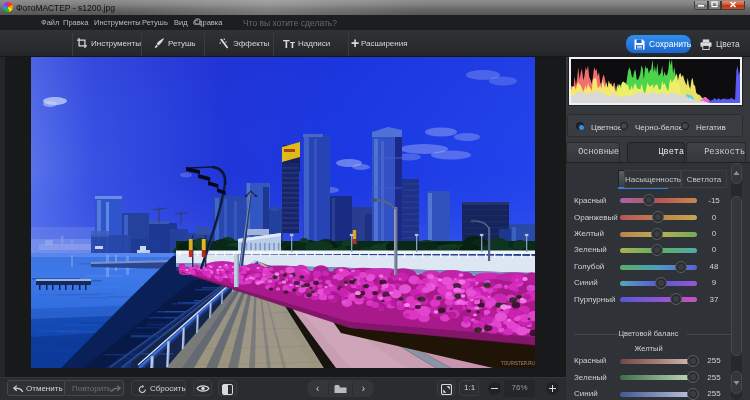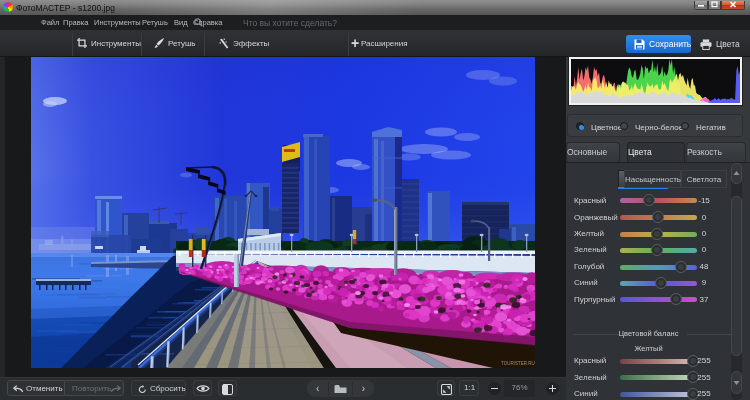--- a/index.html
+++ b/index.html
@@ -15,48 +15,48 @@
 #btnclose{left:721px;width:24px;background:linear-gradient(180deg,#e8896a,#d45c35 45%,#b93317 50%,#c64c22);border-radius:0 0 2px 0;}
 
 #menubar{left:0;top:15px;width:750px;height:15px;background:#1d1e20;color:#b9babc;font-size:7.5px;}
 #menubar span{position:absolute;top:3px;margin-left:36px;}
 
 #toolbar{left:0;top:30px;width:750px;height:27px;background:linear-gradient(180deg,#303336 0%,#27292c 80%,#232528 100%);border-bottom:1px solid #151618;}
 .tab{position:absolute;top:3px;height:23px;color:#d4d6d8;font-size:8px;border-left:1px solid #3a3d40;}
 .tab .lbl{position:absolute;top:6px;}
 .tab.active{background:linear-gradient(180deg,#50555c 0%,#34383d 55%,#282c30 100%);border-left:1px solid #1a1c1e;border-radius:3px 3px 0 0;}
 .tab.active:after{content:"";position:absolute;left:0;bottom:0;width:100%;height:2px;background:#2c7ee0;}
-#savebtn{left:626px;top:35px;width:65px;height:18px;background:linear-gradient(180deg,#2f8fec,#1a66cf);border-radius:3px;color:#fff;font-size:8.5px;}
+#savebtn{left:626px;top:35px;width:65px;height:18px;background:linear-gradient(180deg,#2f8fec,#1a66cf);border-radius:8px;color:#fff;font-size:8.5px;}
 #printbtn{left:697px;top:35px;width:48px;height:18px;color:#d8dadc;font-size:8.5px;}
 
 #canvas{left:0;top:57px;width:566px;height:320px;background:#18191b;border-left:5px solid #232527;}
 #photo{left:26px;top:0px;width:504px;height:311px;}
 
 #bottombar{left:0;top:377px;width:566px;height:23px;background:#2a2d2f;border-top:1px solid #333639;color:#d2d4d6;font-size:8px;}
 .bbtn{position:absolute;top:2px;height:16px;background:#2f3235;border:1px solid #46494c;border-radius:3px;color:#d2d4d6;font-size:8px;text-align:center;}
 .bbtn.noborder{border-color:#3a3d40;background:#2c2f32;}
 
 #panel{left:566px;top:57px;width:184px;height:343px;background:#36393c;font-size:8px;color:#cfd1d3;}
 #histframe{left:3px;top:0px;width:173px;height:48px;background:#fff;border:2px solid #f2f2f2;box-shadow:0 0 0 1px #222;}
 #radiobox{left:1px;top:57px;width:176px;height:23px;background:#393d41;border-radius:3px;border:1px solid #2b2d30;}
 .radio{position:absolute;top:7px;width:8px;height:8px;border-radius:50%;background:#232528;border:1px solid #17181a;}
 .radio.sel:after{content:"";position:absolute;left:1.5px;top:1.5px;width:5px;height:5px;border-radius:50%;background:#2f8fec;}
 .radio.unsel{background:#44484c;}
 .radiolbl{position:absolute;top:7.5px;font-size:8px;color:#d4d6d8;}
-.ptab{position:absolute;top:85px;height:20px;background:linear-gradient(180deg,#3f4347,#33363a);border:1px solid #26282b;border-bottom:none;border-radius:4px 4px 0 0;color:#ccced0;font-size:8.5px;text-align:left;line-height:19px;}
+.ptab{position:absolute;top:85px;height:20px;background:linear-gradient(180deg,#3f4347,#33363a);border:1px solid #26282b;border-bottom:none;border-radius:4px 4px 0 0;color:#ccced0;font-size:8.5px;text-align:right;line-height:19px;font-family:Liberation Mono, monospace;}
 .ptab.active{background:#2f3236;border-color:#1f2124;height:22px;color:#e8eaec;}
 #tabcontent{left:0px;top:105px;width:184px;height:238px;background:#2f3236;border-top:1px solid #1f2124;}
 .stab{position:absolute;top:7px;height:18px;background:#303438;border:1px solid #3c4044;color:#c4c7ca;font-size:8px;text-align:center;line-height:17px;}
 .stab.active{background:linear-gradient(180deg,#5c6066,#3a3e43);border-color:#1e2022;color:#eceef0;}
 .stab.active:after{content:"";position:absolute;left:-1px;bottom:-2px;width:calc(100% + 2px);height:2px;background:#2c7ee0;}
 .srow{position:absolute;left:0;width:165px;height:16px;}
 .srow .lab{position:absolute;left:8px;top:2.5px;font-size:8px;color:#cfd1d3;}
 .srow .track{position:absolute;left:54px;top:5px;width:77px;height:5px;border-radius:2.5px;}
 .srow .thumb{position:absolute;top:1px;width:12px;height:12px;border-radius:50%;background:#3a3e42;border:1px solid #585c60;box-shadow:inset 0 0 0 2px #2a2d30;}
-.srow .val{position:absolute;left:124px;top:2.5px;width:28px;text-align:center;font-size:8px;color:#d2d4d6;}
+.srow .val{position:absolute;left:134px;top:2.5px;width:28px;text-align:center;font-size:8px;color:#d2d4d6;}
 
 #sbar-top,#sbar-thumb,#sbar-bot{left:165px;width:11px;background:#33363a;border:1px solid #45484c;border-radius:5px;}
 #scrolltrack{left:165px;top:107px;width:11px;height:236px;background:#26282b;border-radius:5px;}
 </style></head><body>
 <div id="page">
 
   <div id="titlebar" class="abs">
       <div class="shine abs"></div>
     </div>
   <div id="appicon" class="abs"></div>
@@ -106,20 +106,24 @@
       <div class="tab" style="left:204px;width:68px;">
         <span style="position:absolute;left:14px;top:5px;height:14px"><svg width="11" height="11" viewBox="0 0 13 13">
             <path d="M1.2 1.8 L3.4 1 L11 11.2 L9.4 12.4 Z" fill="#d8dade"></path>
             <g fill="#d8dade">
               <circle cx="6.2" cy="1.6" r="0.9"></circle>
               <circle cx="1.4" cy="5.8" r="0.9"></circle>
               <circle cx="8.3" cy="4.7" r="0.8"></circle>
             </g>
           </svg></span>
         <span class="lbl" style="left:28px">Эффекты</span>
+      </div>
+      <div class="tab" style="left:273px;width:74px;">
+        <span style="position:absolute;left:9px;top:5px;height:14px"><span style="font-size:11px;font-weight:bold;color:#d8dade">Tт</span></span>
+        <span class="lbl" style="left:24px">Надписи</span>
       </div>
       <div class="tab" style="left:348px;width:57px;">
         <span style="position:absolute;left:2px;top:5px;height:14px"><span style="font-size:14px;font-weight:bold;color:#d8dade;line-height:10px">+</span></span>
         <span class="lbl" style="left:12px">Расширения</span>
       </div>
     </div>
   <div id="savebtn" class="abs">
       <svg width="11" height="11" viewBox="0 0 11 11" style="position:absolute;left:8px;top:3.5px">
         <path d="M0.5 0.5 L8.5 0.5 L10.5 2.5 L10.5 10.5 L0.5 10.5 Z" fill="#fff"></path>
         <rect x="2.5" y="0.5" width="5" height="3.5" fill="#1a66cf"></rect>

